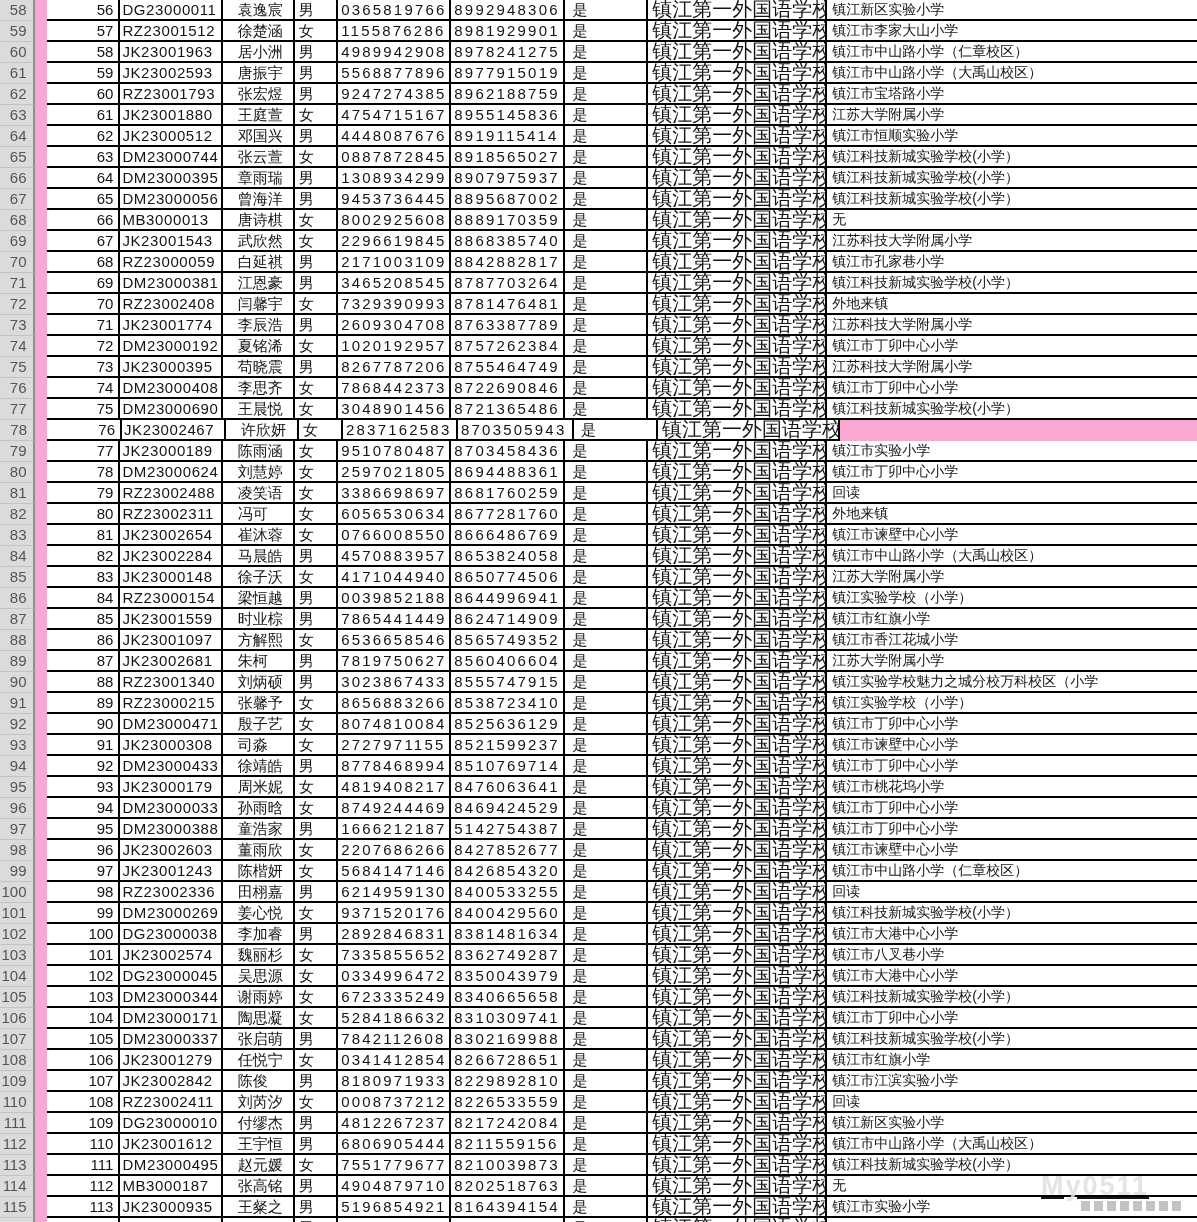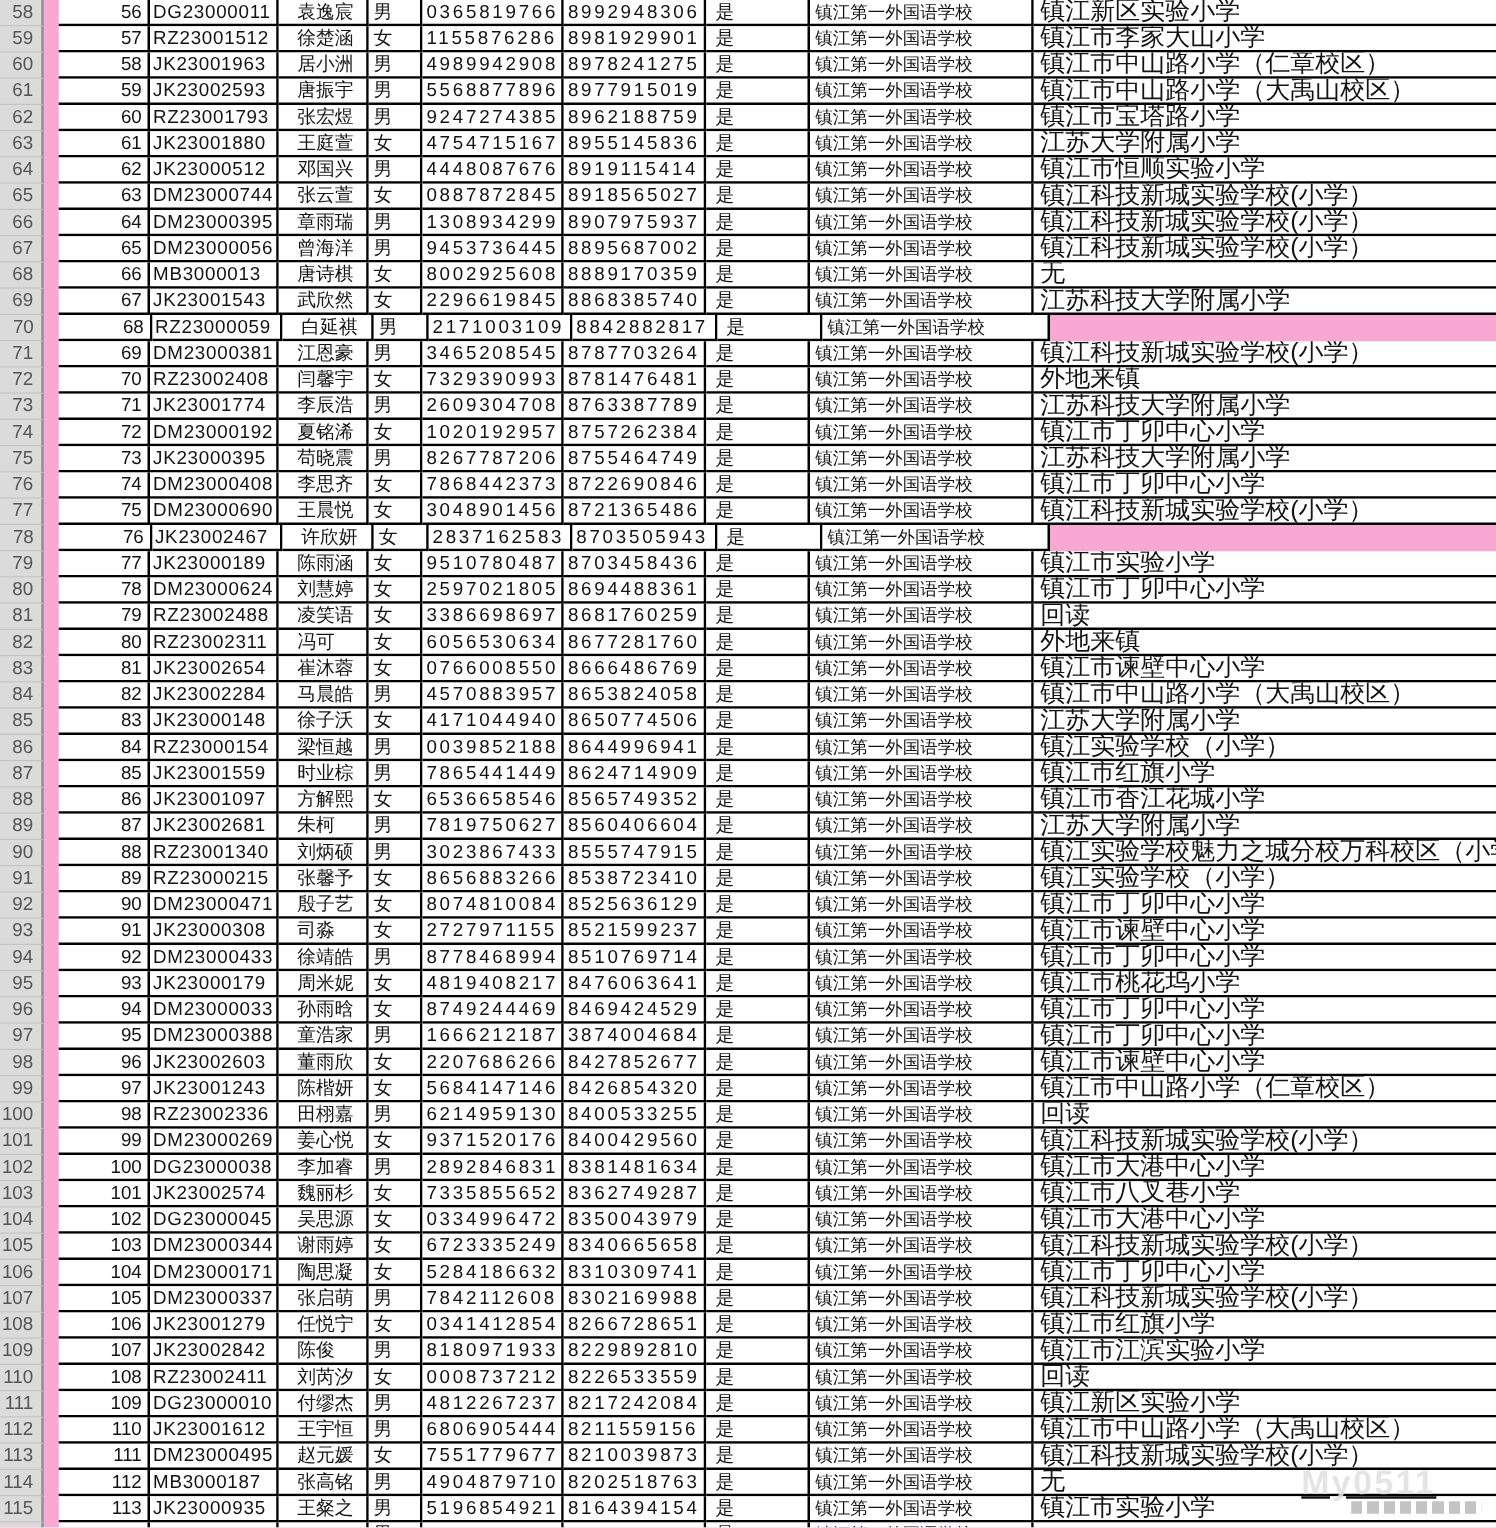--- a/index.html
+++ b/index.html
@@ -20,22 +20,22 @@
     border-right:2px solid #8f8f8f;border-bottom:1px solid #c3c3c3;
     text-align:right;padding-right:6px;font-size:15px;
   }
   .c-seq{width:75px;text-align:right;padding-right:5px;margin-left:12px;}
   .c-code{width:104px;padding-left:2px;letter-spacing:0.6px;}
   .c-name{width:73px;padding-left:15px;}
   .c-gender{width:44px;padding-left:4px;}
   .c-num1{width:115px;padding-left:3px;letter-spacing:2.2px;}
   .c-num2{width:116px;padding-left:3px;letter-spacing:2.2px;}
   .c-flag{width:84px;padding-left:7px;}
-  .c-school{width:182px;padding-left:4px;font-size:14px;}
-  .c-origin{width:376px;padding-left:5px;font-size:20px;border-right:none;}
+  .c-school{width:182px;padding-left:4px;font-size:20px;}
+  .c-origin{width:376px;padding-left:5px;font-size:14px;border-right:none;}
   .watermark{
     position:absolute;z-index:5;right:2px;top:1172px;width:160px;height:44px;
     pointer-events:none;
     text-decoration:underline;
   }
   .wm-big{
     font-weight:bold;font-size:27px;letter-spacing:2px;
     color:rgba(224,224,224,0.88);line-height:28px;text-align:left;padding-left:6px;
   }
   .wm-small{
@@ -195,20 +195,21 @@
       <div class="row">
     <div class="cell c-rowhdr">70</div>
     <div class="cell c-seq">68</div>
     <div class="cell c-code">RZ23000059</div>
     <div class="cell c-name">白延祺</div>
     <div class="cell c-gender">男</div>
     <div class="cell c-num1">2171003109</div>
     <div class="cell c-num2">8842882817</div>
     <div class="cell c-flag">是</div>
     <div class="cell c-school">镇江第一外国语学校</div>
+    <div class="cell c-origin">镇江市孔家巷小学</div>
   </div>
       <div class="row">
     <div class="cell c-rowhdr">71</div>
     <div class="cell c-seq">69</div>
     <div class="cell c-code">DM23000381</div>
     <div class="cell c-name">江恩豪</div>
     <div class="cell c-gender">男</div>
     <div class="cell c-num1">3465208545</div>
     <div class="cell c-num2">8787703264</div>
     <div class="cell c-flag">是</div>
@@ -514,21 +515,21 @@
     <div class="cell c-school">镇江第一外国语学校</div>
     <div class="cell c-origin">镇江市丁卯中心小学</div>
   </div>
       <div class="row">
     <div class="cell c-rowhdr">97</div>
     <div class="cell c-seq">95</div>
     <div class="cell c-code">DM23000388</div>
     <div class="cell c-name">童浩家</div>
     <div class="cell c-gender">男</div>
     <div class="cell c-num1">1666212187</div>
-    <div class="cell c-num2">3874004684</div>
+    <div class="cell c-num2">5142754387</div>
     <div class="cell c-flag">是</div>
     <div class="cell c-school">镇江第一外国语学校</div>
     <div class="cell c-origin">镇江市丁卯中心小学</div>
   </div>
       <div class="row">
     <div class="cell c-rowhdr">98</div>
     <div class="cell c-seq">96</div>
     <div class="cell c-code">JK23002603</div>
     <div class="cell c-name">董雨欣</div>
     <div class="cell c-gender">女</div>

